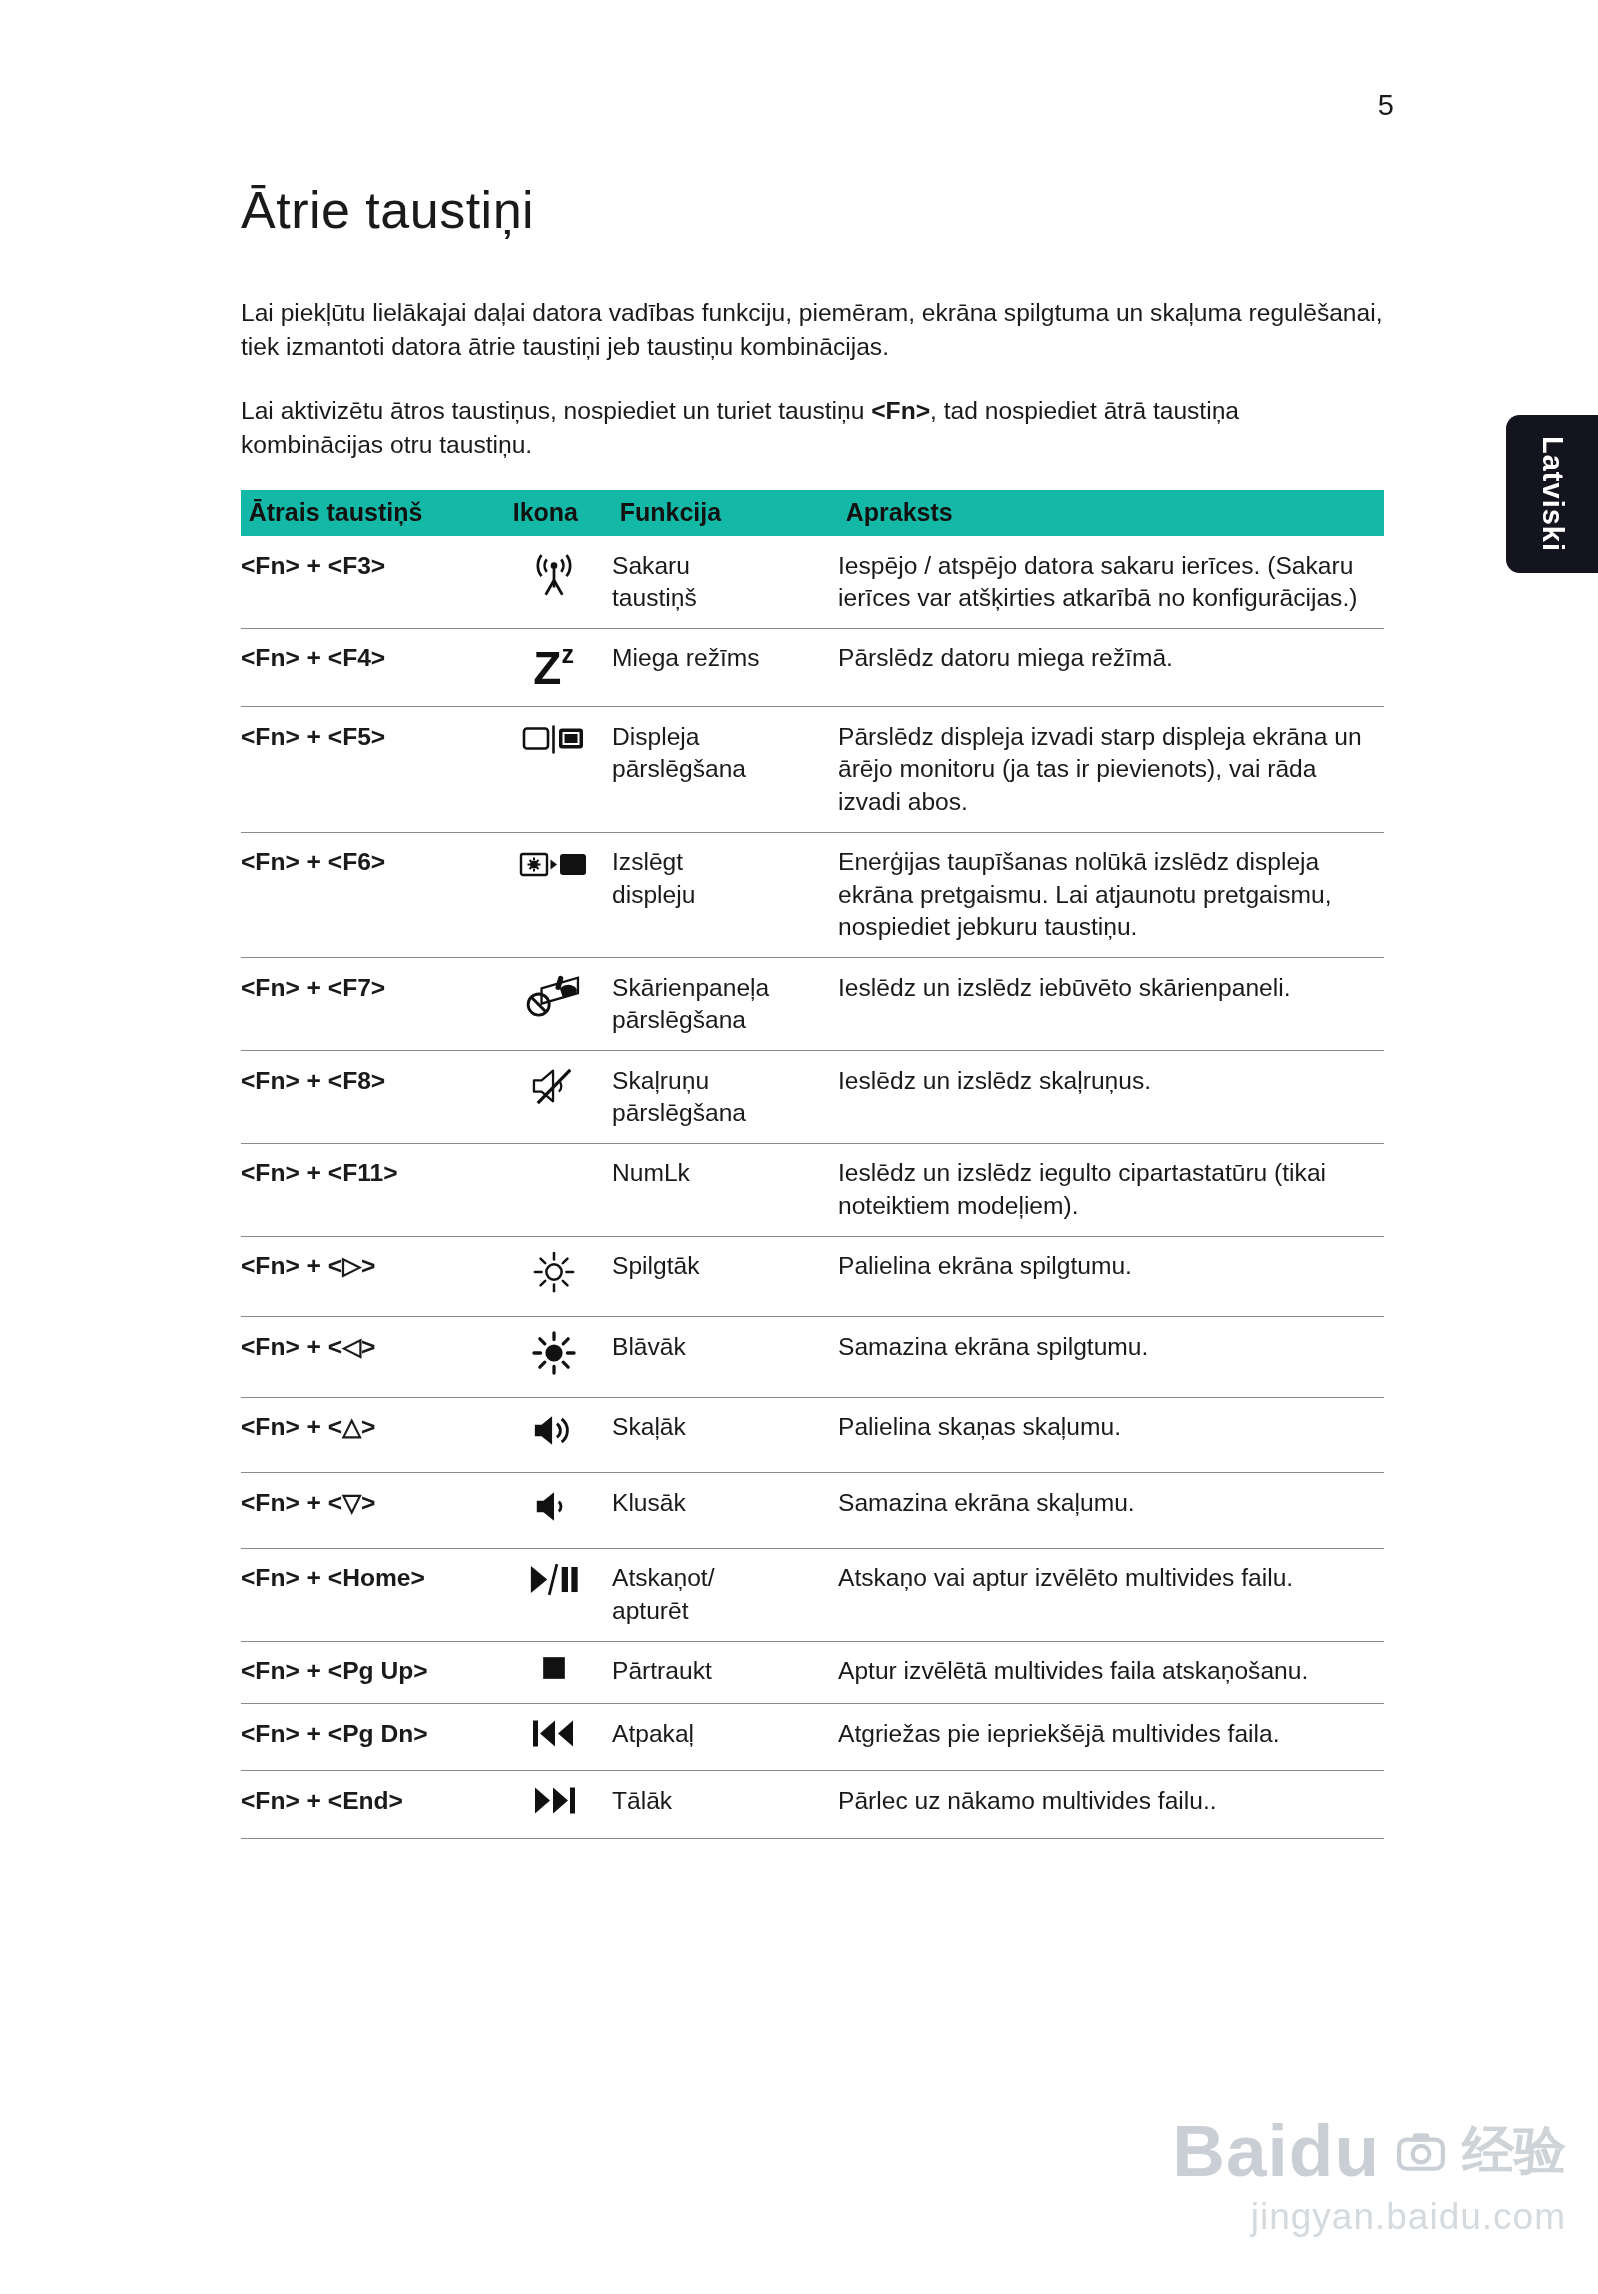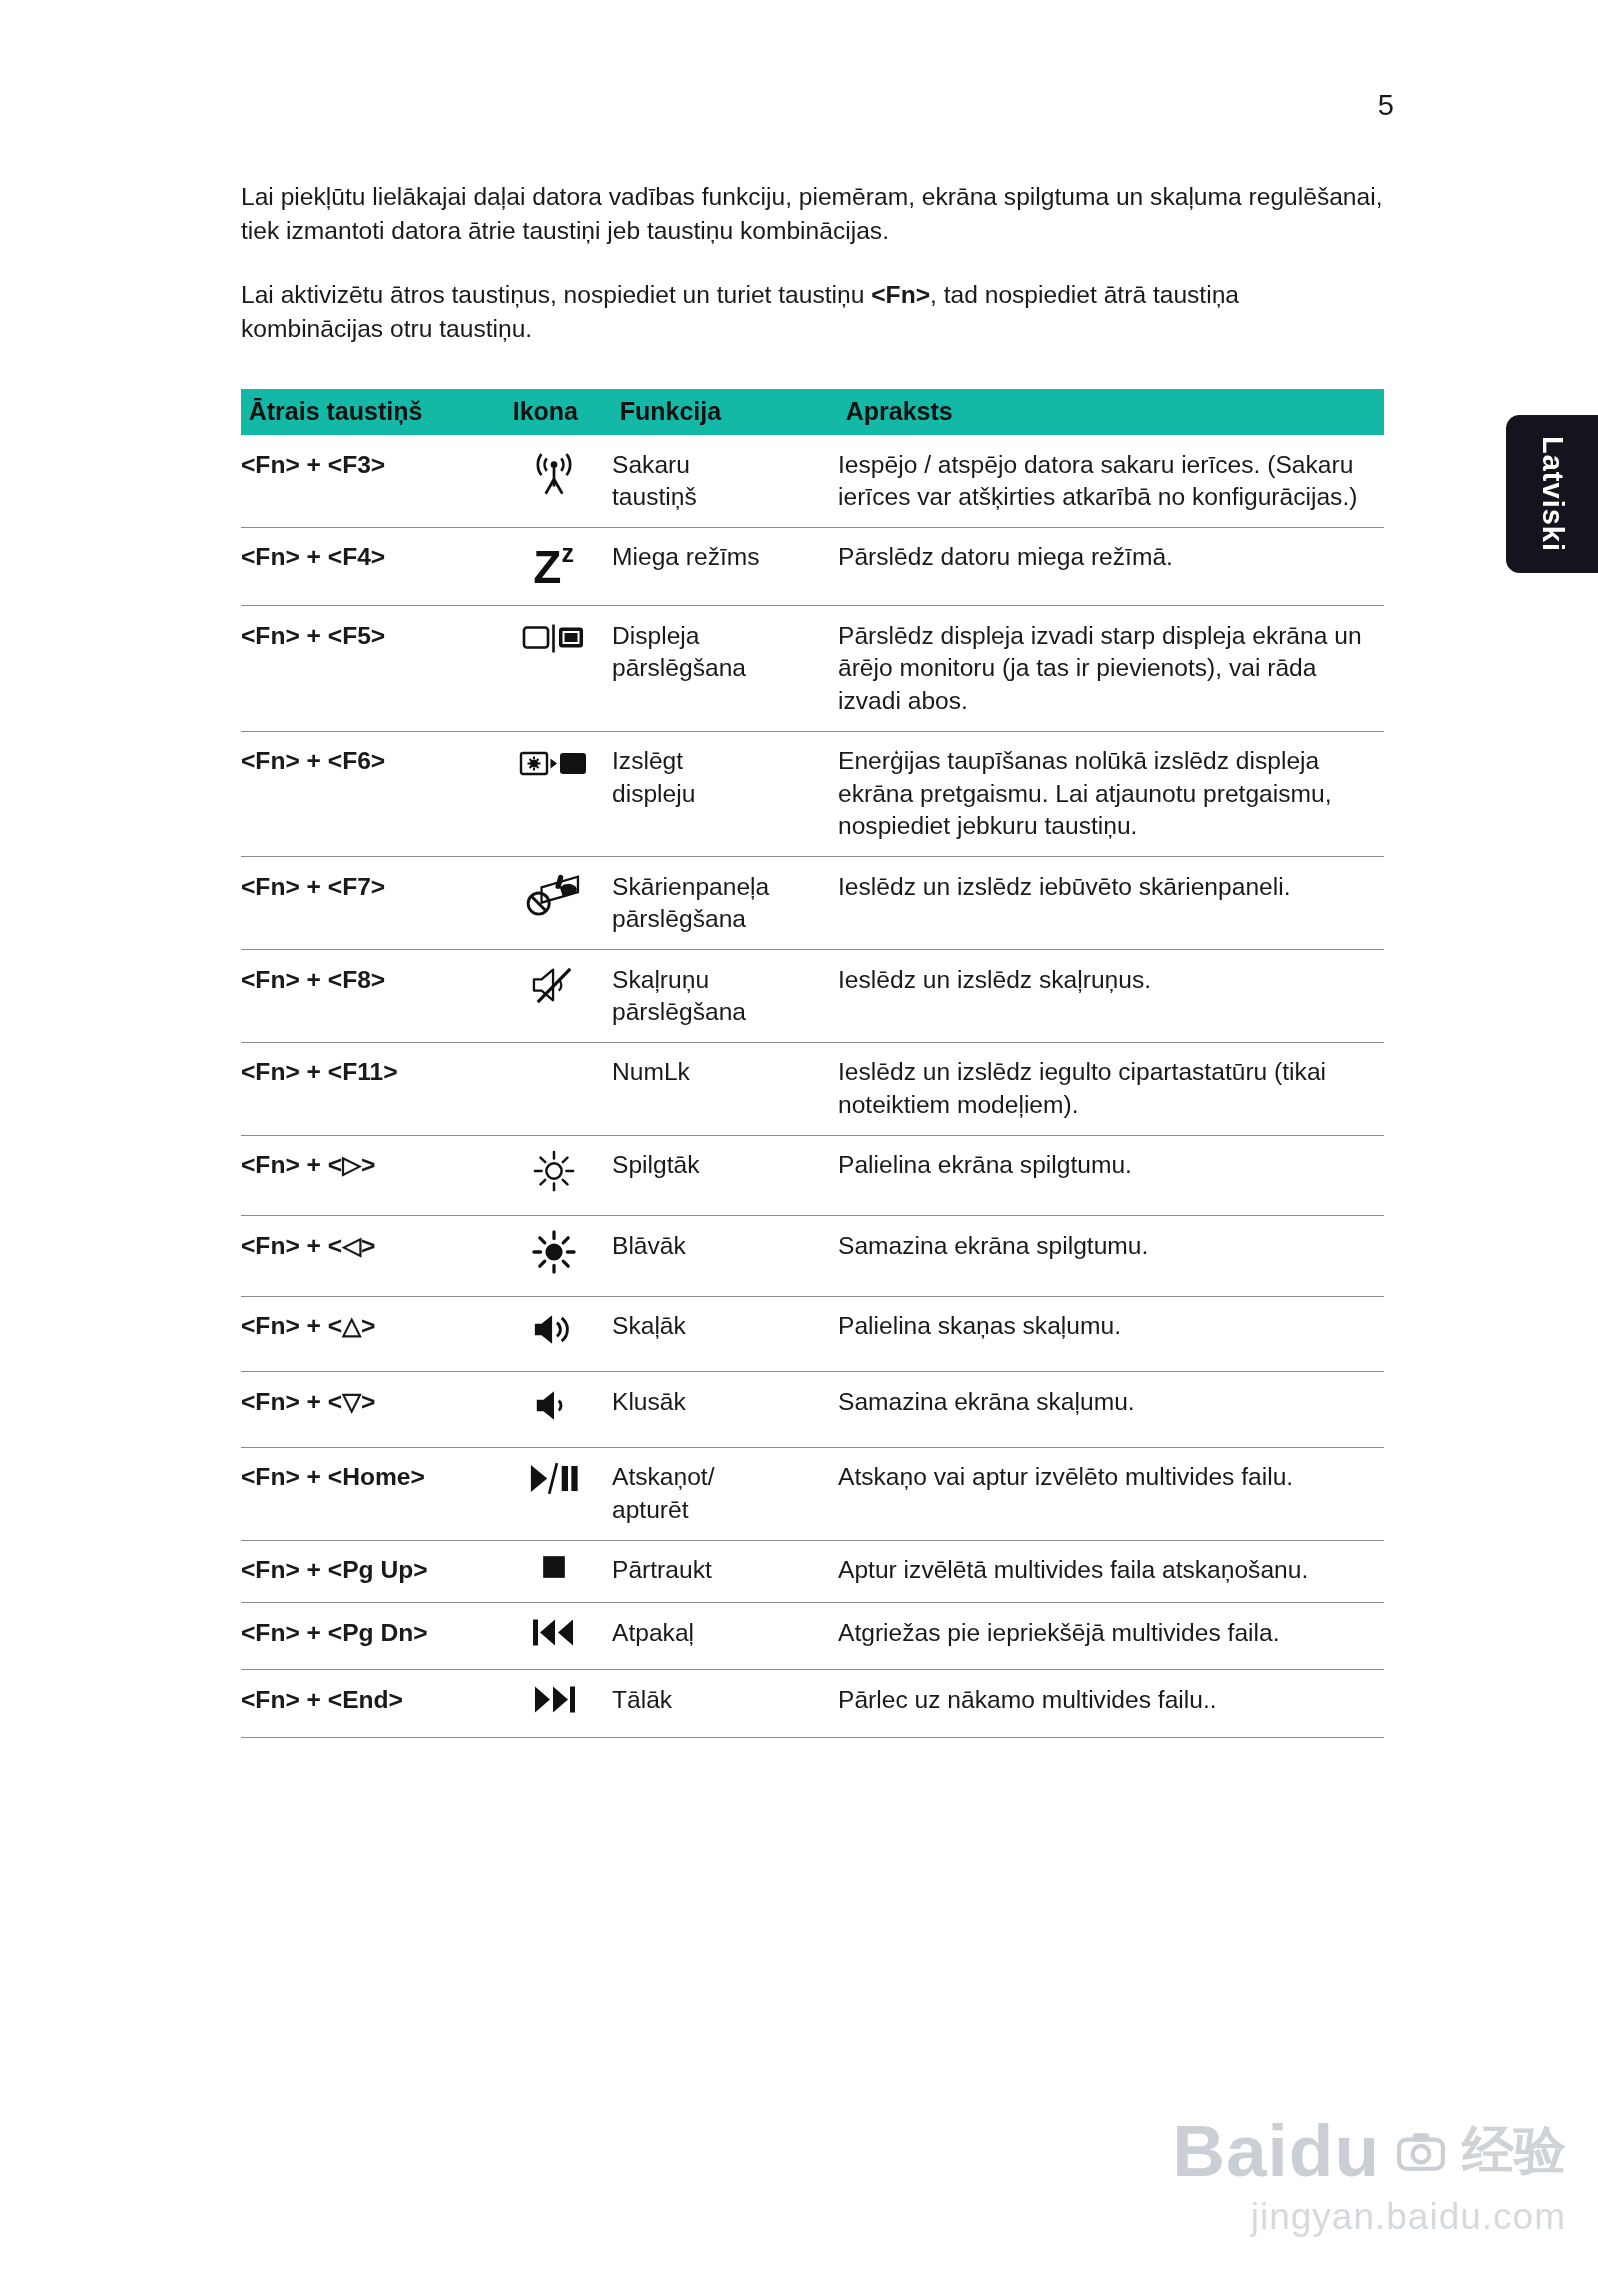--- a/index.html
+++ b/index.html
@@ -5,21 +5,21 @@
   * { margin:0; padding:0; box-sizing:border-box; }
   html,body { background:#ffffff; }
   .page {
     position:relative; width:1599px; height:2294px; background:#ffffff;
     font-family:"Liberation Sans", sans-serif; color:#1a1a1a; overflow:hidden;
   }
   .page-number { position:absolute; top:89px; right:205px; font-size:29px; color:#1a1a1a; }
   .content { position:absolute; left:241px; top:180px; width:1143px; }
   .title { font-size:52px; font-weight:400; color:#1a1a1a; margin-bottom:56px; letter-spacing:0.5px; }
   .intro p { font-size:24.6px; line-height:1.4; margin-bottom:29px; }
-  .intro p.p2 { margin-bottom:42px; }
+  .intro p.p2 { margin-bottom:27px; }
   .intro b { font-weight:700; }
 
   table.hotkeys { width:100%; border-collapse:collapse; table-layout:fixed; }
   table.hotkeys thead th {
     background:#14b8a6; color:#111; text-align:left; font-size:25px; font-weight:700;
     padding:8.7px 5.8px 8.7px 7.7px; vertical-align:middle;
   }
   table.hotkeys td {
     border-bottom:1.9px solid #8a8a8a; vertical-align:top;
     padding:13.5px 9.7px 13.5px 0; font-size:24.6px; line-height:1.32;
@@ -55,20 +55,21 @@
 
 <div class="page">
 
   <div class="page-number">5</div>
 
   <div class="lang-tab">
     <span>Latviski</span>
   </div>
 
   <div class="content">
+    <h1 class="title">Ātrie taustiņi</h1>
 
     <div class="intro">
       <p class="p1">Lai piekļūtu lielākajai daļai datora vadības funkciju, piemēram, ekrāna spilgtuma un skaļuma regulēšanai, tiek izmantoti datora ātrie taustiņi jeb taustiņu kombinācijas.</p>
       <p class="p2"><span>Lai aktivizētu ātros taustiņus, nospiediet un turiet taustiņu </span><b>&lt;Fn&gt;</b><span>, tad nospiediet ātrā taustiņa kombinācijas otru taustiņu.</span></p>
     </div>
 
     <table class="hotkeys">
       <colgroup>
           <col style="width:264px">
           <col style="width:107px">

